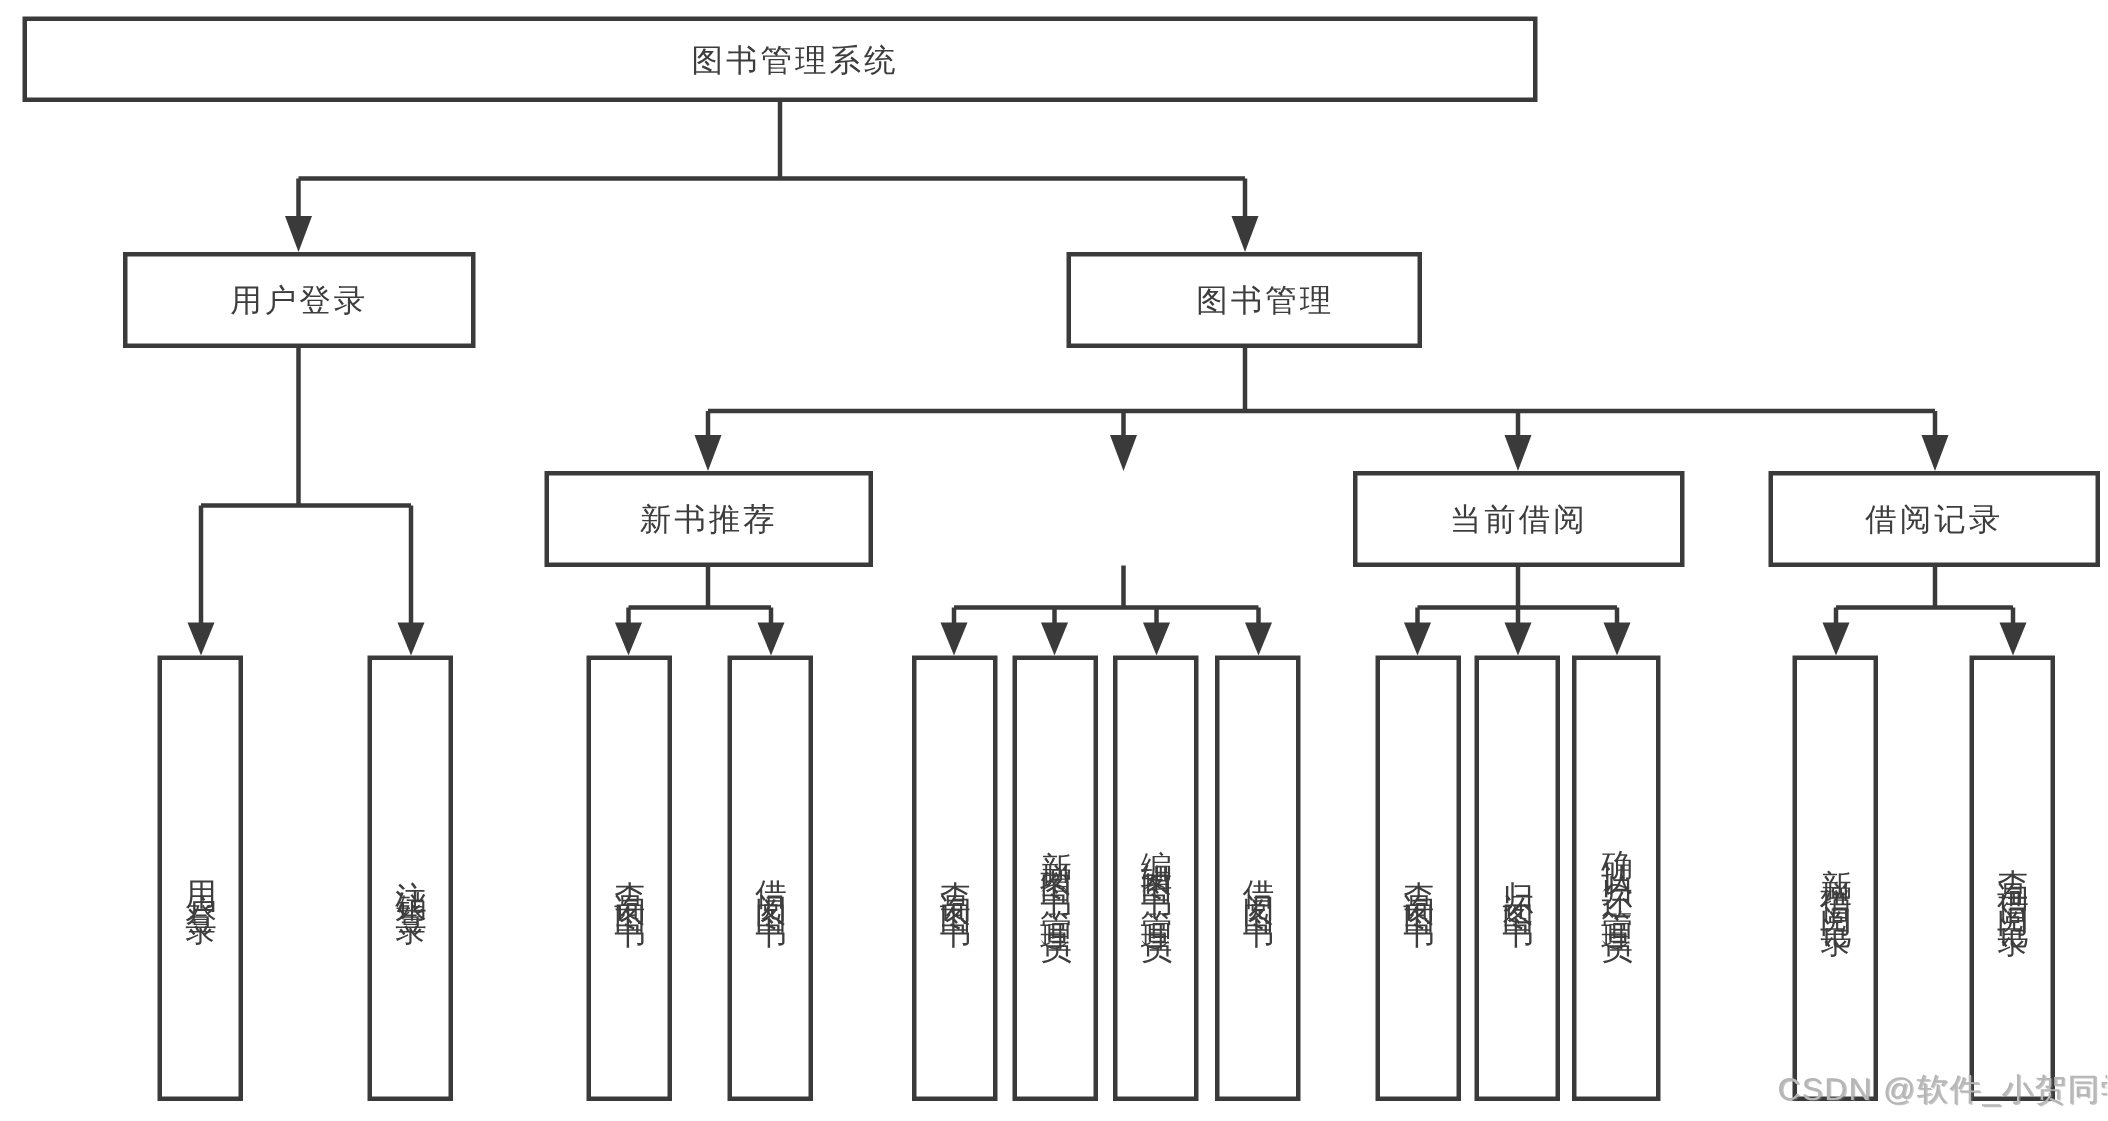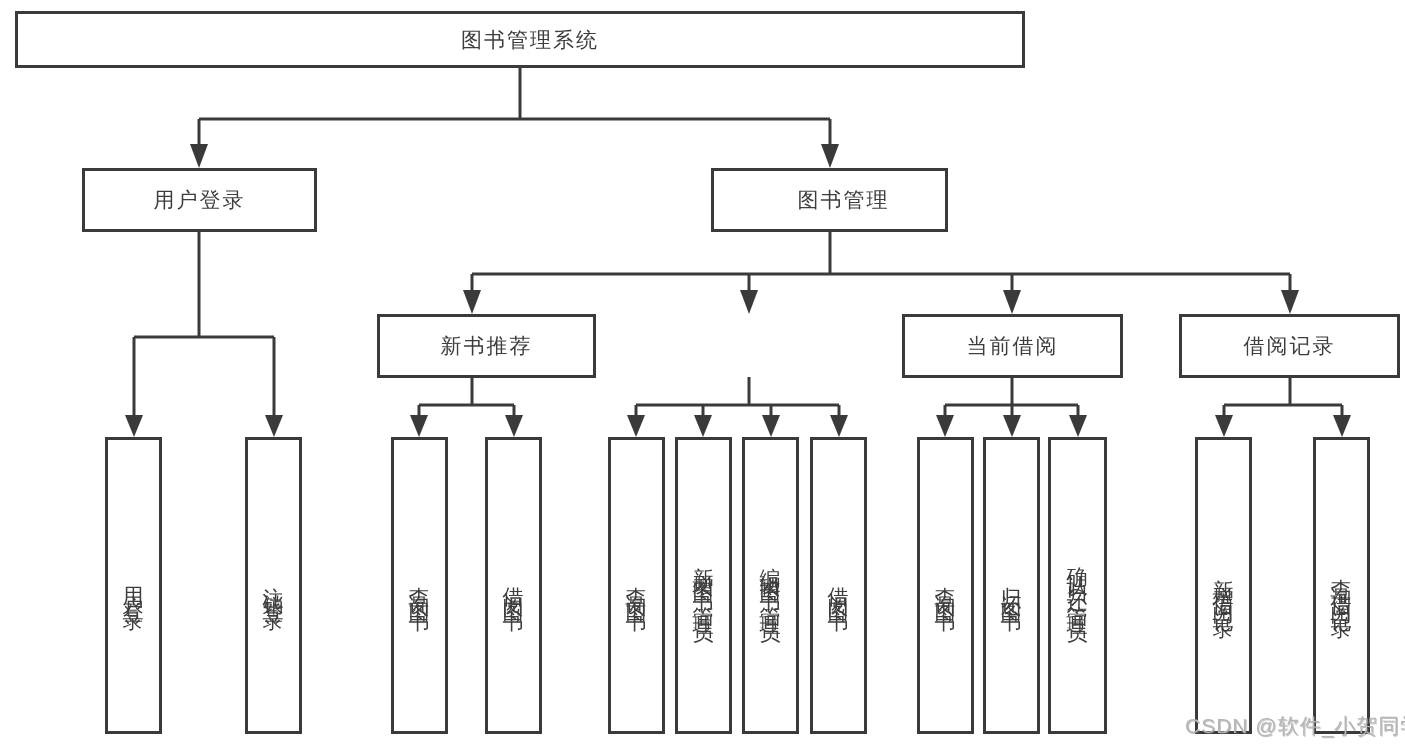--- a/index.html
+++ b/index.html
@@ -42,21 +42,21 @@
     text-orientation: mixed;
     font-size: 21px;
     letter-spacing: 8px;
     line-height: 1;
     white-space: nowrap;
   }
   
   .n-root { left: 15px;   top: 11px;  width: 1010px; height: 57px; padding-left: 20px; }
   .n-l2a  { left: 82px;   top: 168px; width: 235px;  height: 64px; }
   .n-l2b  { left: 711px;  top: 168px; width: 237px;  height: 64px; padding-left: 28px; }
-  .n-l3a  { left: 363px;  top: 314px; width: 219px;  height: 64px; margin-left: 14px; }
+  .n-l3a  { left: 363px;  top: 314px; width: 219px;  height: 64px; }
   .n-l3b  { left: 640px;  top: 314px; width: 218px;  height: 64px; }
   .n-l3c  { left: 902px;  top: 314px; width: 221px;  height: 64px; }
   .n-l3d  { left: 1179px; top: 314px; width: 221px;  height: 64px; }
   
   .vnode { top: 437px; width: 57px; height: 297px; }
   .n-v1  { left: 105px;  }
   .n-v2  { left: 245px;  }
   .n-v3  { left: 391px;  }
   .n-v4  { left: 485px;  }
   .n-v5  { left: 608px;  }

